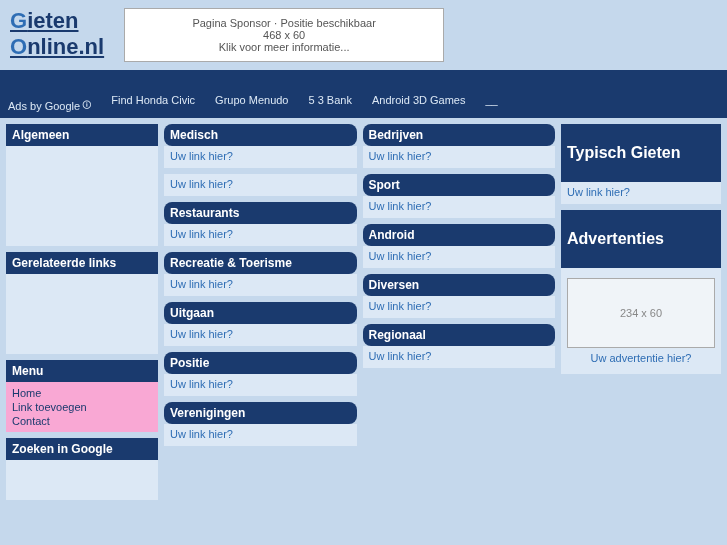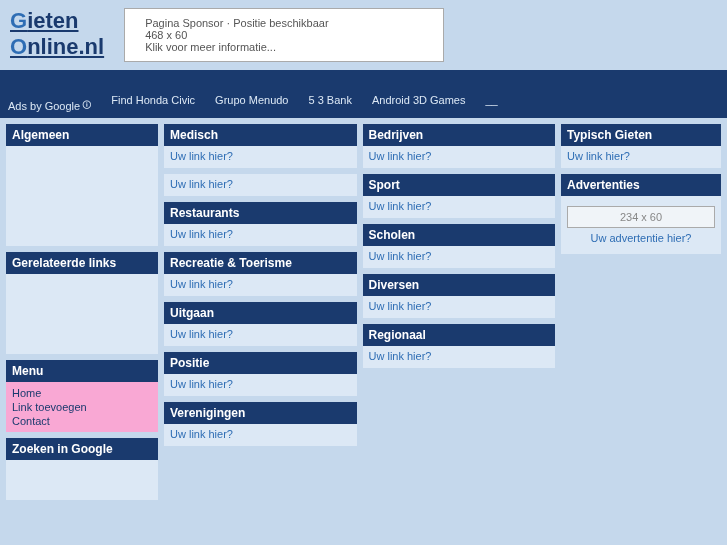--- a/index.html
+++ b/index.html
@@ -1,21 +1,21 @@
 <!DOCTYPE html>
 <html><head>
   <meta charset="utf-8">
   <style>
     * { margin: 0; padding: 0; box-sizing: border-box; }
     body { font-family: Arial, sans-serif; font-size: 12px; background: #c5d8ec; width: 727px; }
 
     
     #header { display: flex; align-items: flex-start; padding: 8px 10px; background: #c5d8ec; }
     #logo { font-size: 22px; font-weight: bold; color: #1a3a6e; line-height: 1.2; margin-right: 20px; text-decoration: underline; }
-    #sponsor-box { border: 1px solid #aaa; background: #fff; padding: 8px 20px; font-size: 11px; color: #555; min-width: 320px; }
+    #sponsor-box { border: 1px solid #aaa; background: #fff; padding: 8px 20px; text-align: center; font-size: 11px; color: #555; min-width: 320px; }
 
     
     #adbar { background: #1a3a6e; padding: 4px 8px; display: flex; align-items: center; gap: 20px; font-size: 11px; }
     #adbar a, #adbar span { color: #dce8f5; text-decoration: none; margin-top: 12px; }
     #adbar .ads-google { color: #dce8f5; font-size: 11px; display: flex; align-items: center; gap: 2px; }
 
     
     #main { display: flex; gap: 0; padding: 6px; gap: 6px; }
 
     
@@ -25,30 +25,30 @@
     .sidebar-link { display: block; color: #1a3a6e; text-decoration: none; padding: 1px 0; font-size: 11px; }
     .sidebar-large { flex: 1; min-height: 100px; background: #dce8f5; }
     .sidebar-menu-section { background: #f9a8d4; padding: 4px 6px; }
 
     
     #center { flex: 1; display: flex; gap: 6px; }
     .col { flex: 1; display: flex; flex-direction: column; gap: 6px; }
 
     
     .cat-box { }
-    .cat-header { background: #1a3a6e; color: #fff; font-weight: bold; padding: 4px 6px; font-size: 12px; }
+    .cat-header { background: #1a3a6e; color: #fff; font-weight: bold; padding: 4px 6px; font-size: 12px; border-radius: 8px; }
     .cat-body { background: #dce8f5; padding: 4px 6px; font-size: 11px; color: #2e6db4; min-height: 22px; }
     .cat-link { color: #2e6db4; text-decoration: none; }
 
     
     #right-sidebar { width: 160px; flex-shrink: 0; display: flex; flex-direction: column; gap: 6px; }
-    .right-header { background: #1a3a6e; color: #fff; font-weight: bold; padding: 4px 6px; font-size: 12px; }
+    .right-header { background: #1a3a6e; color: #fff; font-weight: bold; padding: 20px 6px; font-size: 16px; }
     .right-body { background: #dce8f5; padding: 4px 6px; font-size: 11px; color: #2e6db4; min-height: 22px; }
     .ad-box { background: #dce8f5; padding: 10px 6px; text-align: center; }
-    .ad-inner { border: 1px solid #aaa; background: #f0f4f8; color: #888; font-size: 11px; padding: 4px 8px; margin-bottom: 4px; }
+    .ad-inner { border: 1px solid #aaa; background: #f0f4f8; color: #888; font-size: 11px; padding: 28px 8px; margin-bottom: 4px; }
     .ad-text { font-size: 11px; color: #2e6db4; }
   </style>
 </head>
 <body>
 
 <div id="header">
   <div id="logo">
     <div><span style="color:#2e6db4;">G</span><span>ieten</span></div>
     <div><span style="color:#2e6db4;">O</span><span>nline.nl</span></div>
   </div>
@@ -131,21 +131,21 @@
     <div class="col">
       <div class="cat-box">
         <div class="cat-header">Bedrijven</div>
         <div class="cat-body"><a class="cat-link" href="#">Uw link hier?</a></div>
       </div>
       <div class="cat-box">
         <div class="cat-header">Sport</div>
         <div class="cat-body"><a class="cat-link" href="#">Uw link hier?</a></div>
       </div>
       <div class="cat-box">
-        <div class="cat-header">Scholen</div>
+        <div class="cat-header">Android</div>
         <div class="cat-body"><a class="cat-link" href="#">Uw link hier?</a></div>
       </div>
       <div class="cat-box">
         <div class="cat-header">Diversen</div>
         <div class="cat-body"><a class="cat-link" href="#">Uw link hier?</a></div>
       </div>
       <div class="cat-box">
         <div class="cat-header">Regionaal</div>
         <div class="cat-body"><a class="cat-link" href="#">Uw link hier?</a></div>
       </div>

